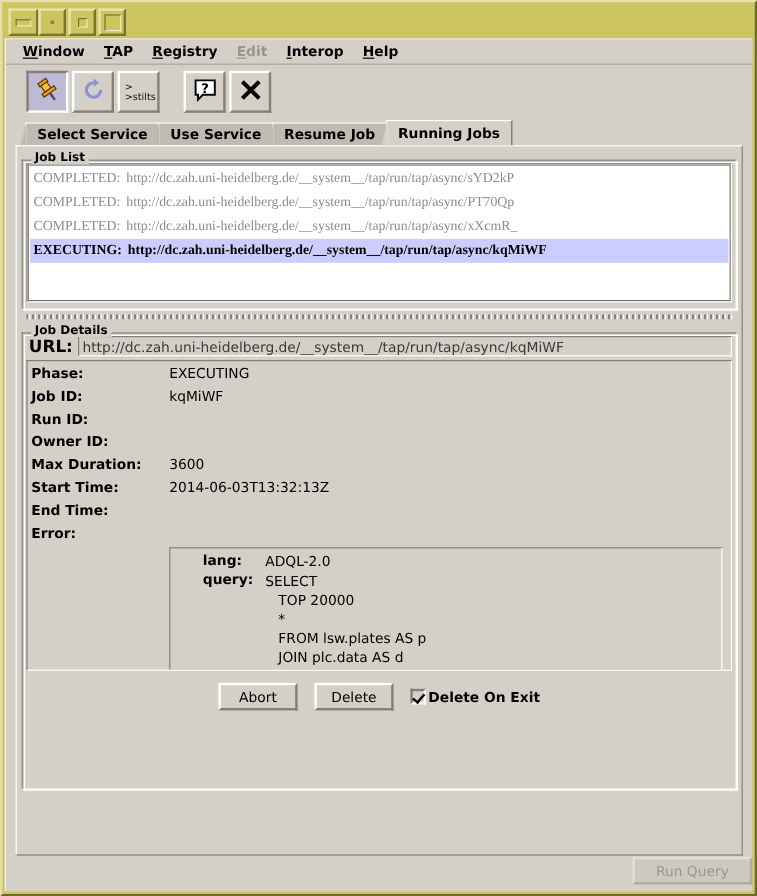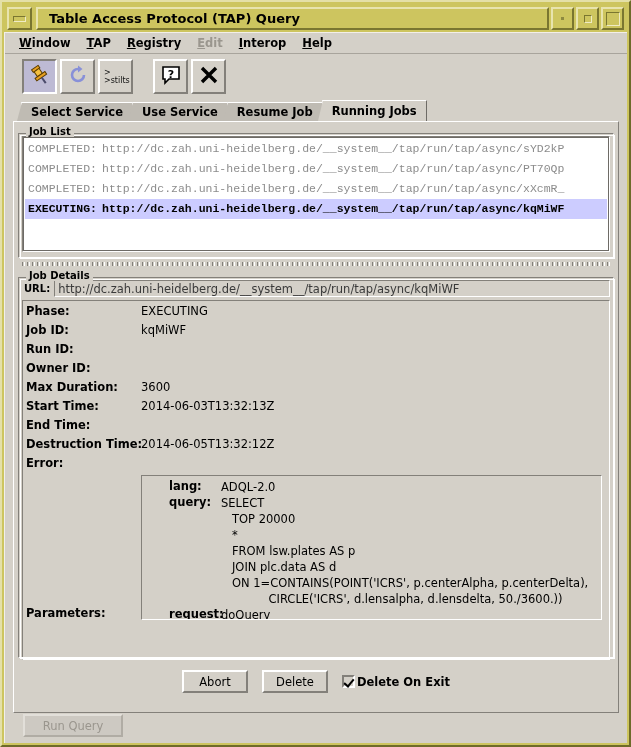--- a/index.html
+++ b/index.html
@@ -285,21 +285,21 @@
     border: 1px solid #6e6b66;
     height: 100%;
     box-sizing: border-box;
     background: #fff;
     padding: 1px;
   }
   .job-row {
     height: 20px;
     line-height: 20px;
     padding-left: 3px;
-    font-family: Liberation Mono, monospace;
+    font-family: Liberation Serif, serif;
     font-size: 11.5px;
     color: #8c8c8c;
     white-space: nowrap;
     overflow: hidden;
   }
   .job-row.selected {
     background: #ccccff;
     color: #000;
     font-weight: bold;
   }
@@ -326,21 +326,21 @@
   }
 
   
   .url-row {
     display: flex;
     align-items: center;
     margin-bottom: 3px;
     padding-left: 2px;
   }
   .url-label {
-    font-size: 10px;
+    font-size: 14px;
     font-weight: bold;
     color: #000;
     margin-right: 4px;
   }
   .url-field {
     flex: 1;
     height: 17px;
     line-height: 16px;
     box-sizing: border-box;
     background: #d4d0c8;
@@ -352,21 +352,21 @@
     padding-left: 3px;
     overflow: hidden;
     white-space: nowrap;
   }
 
   .details-box {
     border: 1px solid #83807a;
     border-right-color: #ffffff;
     border-bottom-color: #ffffff;
     box-sizing: border-box;
-    height: 360px;
+    height: 259px;
     background: #d4d0c8;
     padding: 3px 2px 2px 3px;
     overflow: hidden;
   }
   .detail-row {
     display: flex;
     height: 19px;
     align-items: flex-start;
   }
   .detail-key {
@@ -477,38 +477,35 @@
   }
   .check-label {
     font-size: 11.5px;
     font-weight: bold;
     color: #000;
   }
 
   
   .bottom-bar {
     position: absolute;
-    left: 18px; right: 0; bottom: 6px;
-    display: flex;
-    justify-content: flex-start;
+    left: 0; right: 0; bottom: 6px;
+    display: flex;
+    justify-content: flex-end;
   }
 </style>
 </head>
 <body>
 
 <div id="app">
 
   <div class="win-frame"></div>
 
   <div class="titlebar">
     <div class="sysmenu-btn">
       <div class="sysmenu-glyph"></div>
-    </div>
-    <div class="title-area">
-      <span class="title-text">Table Access Protocol (TAP) Query</span>
     </div>
     <div class="win-btn">
       <div class="dot-glyph"></div>
     </div>
     <div class="win-btn">
       <div class="sq-glyph"></div>
     </div>
     <div class="win-btn">
       <div class="sq-glyph-lg"></div>
     </div>
@@ -646,24 +643,20 @@
             <span class="detail-key">Max Duration:</span>
             <span class="detail-val">3600</span>
           </div>
           <div class="detail-row">
             <span class="detail-key">Start Time:</span>
             <span class="detail-val">2014-06-03T13:32:13Z</span>
           </div>
           <div class="detail-row">
             <span class="detail-key">End Time:</span>
             <span class="detail-val"></span>
-          </div>
-          <div class="detail-row">
-            <span class="detail-key">Destruction Time:</span>
-            <span class="detail-val">2014-06-05T13:32:12Z</span>
           </div>
           <div class="detail-row">
             <span class="detail-key">Error:</span>
             <span class="detail-val"></span>
           </div>
 
           <div class="params-row">
             <span class="detail-key">Parameters:</span>
             <div class="params-box">
               <div class="param-line">

